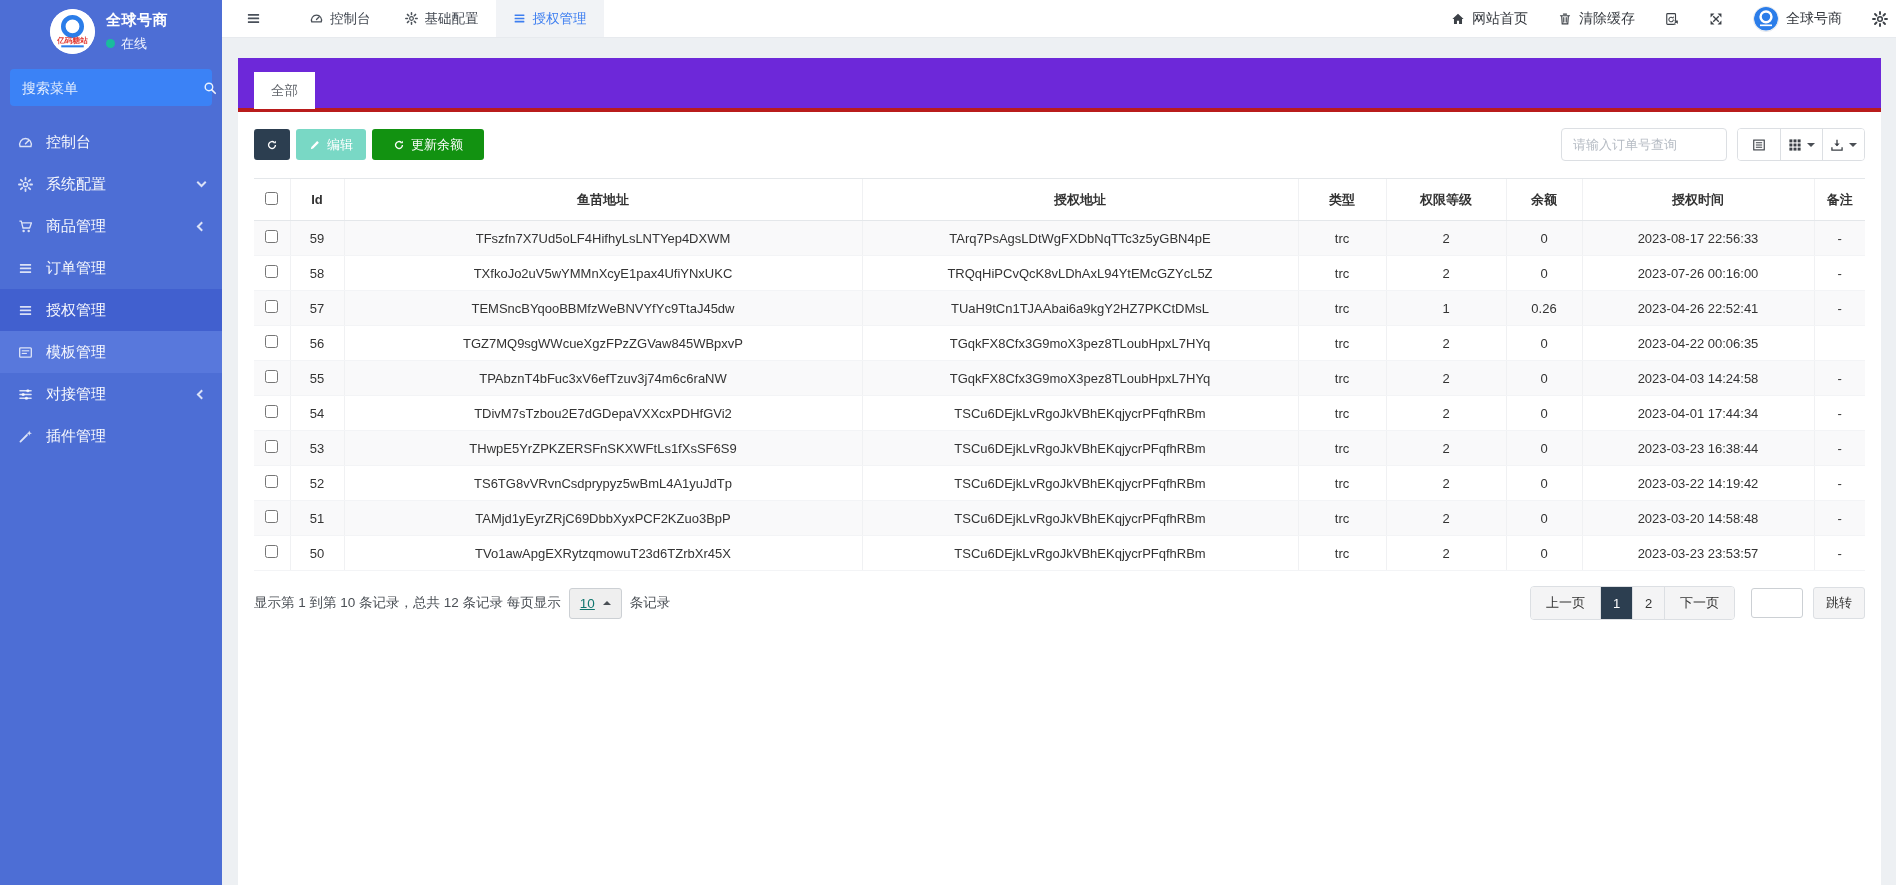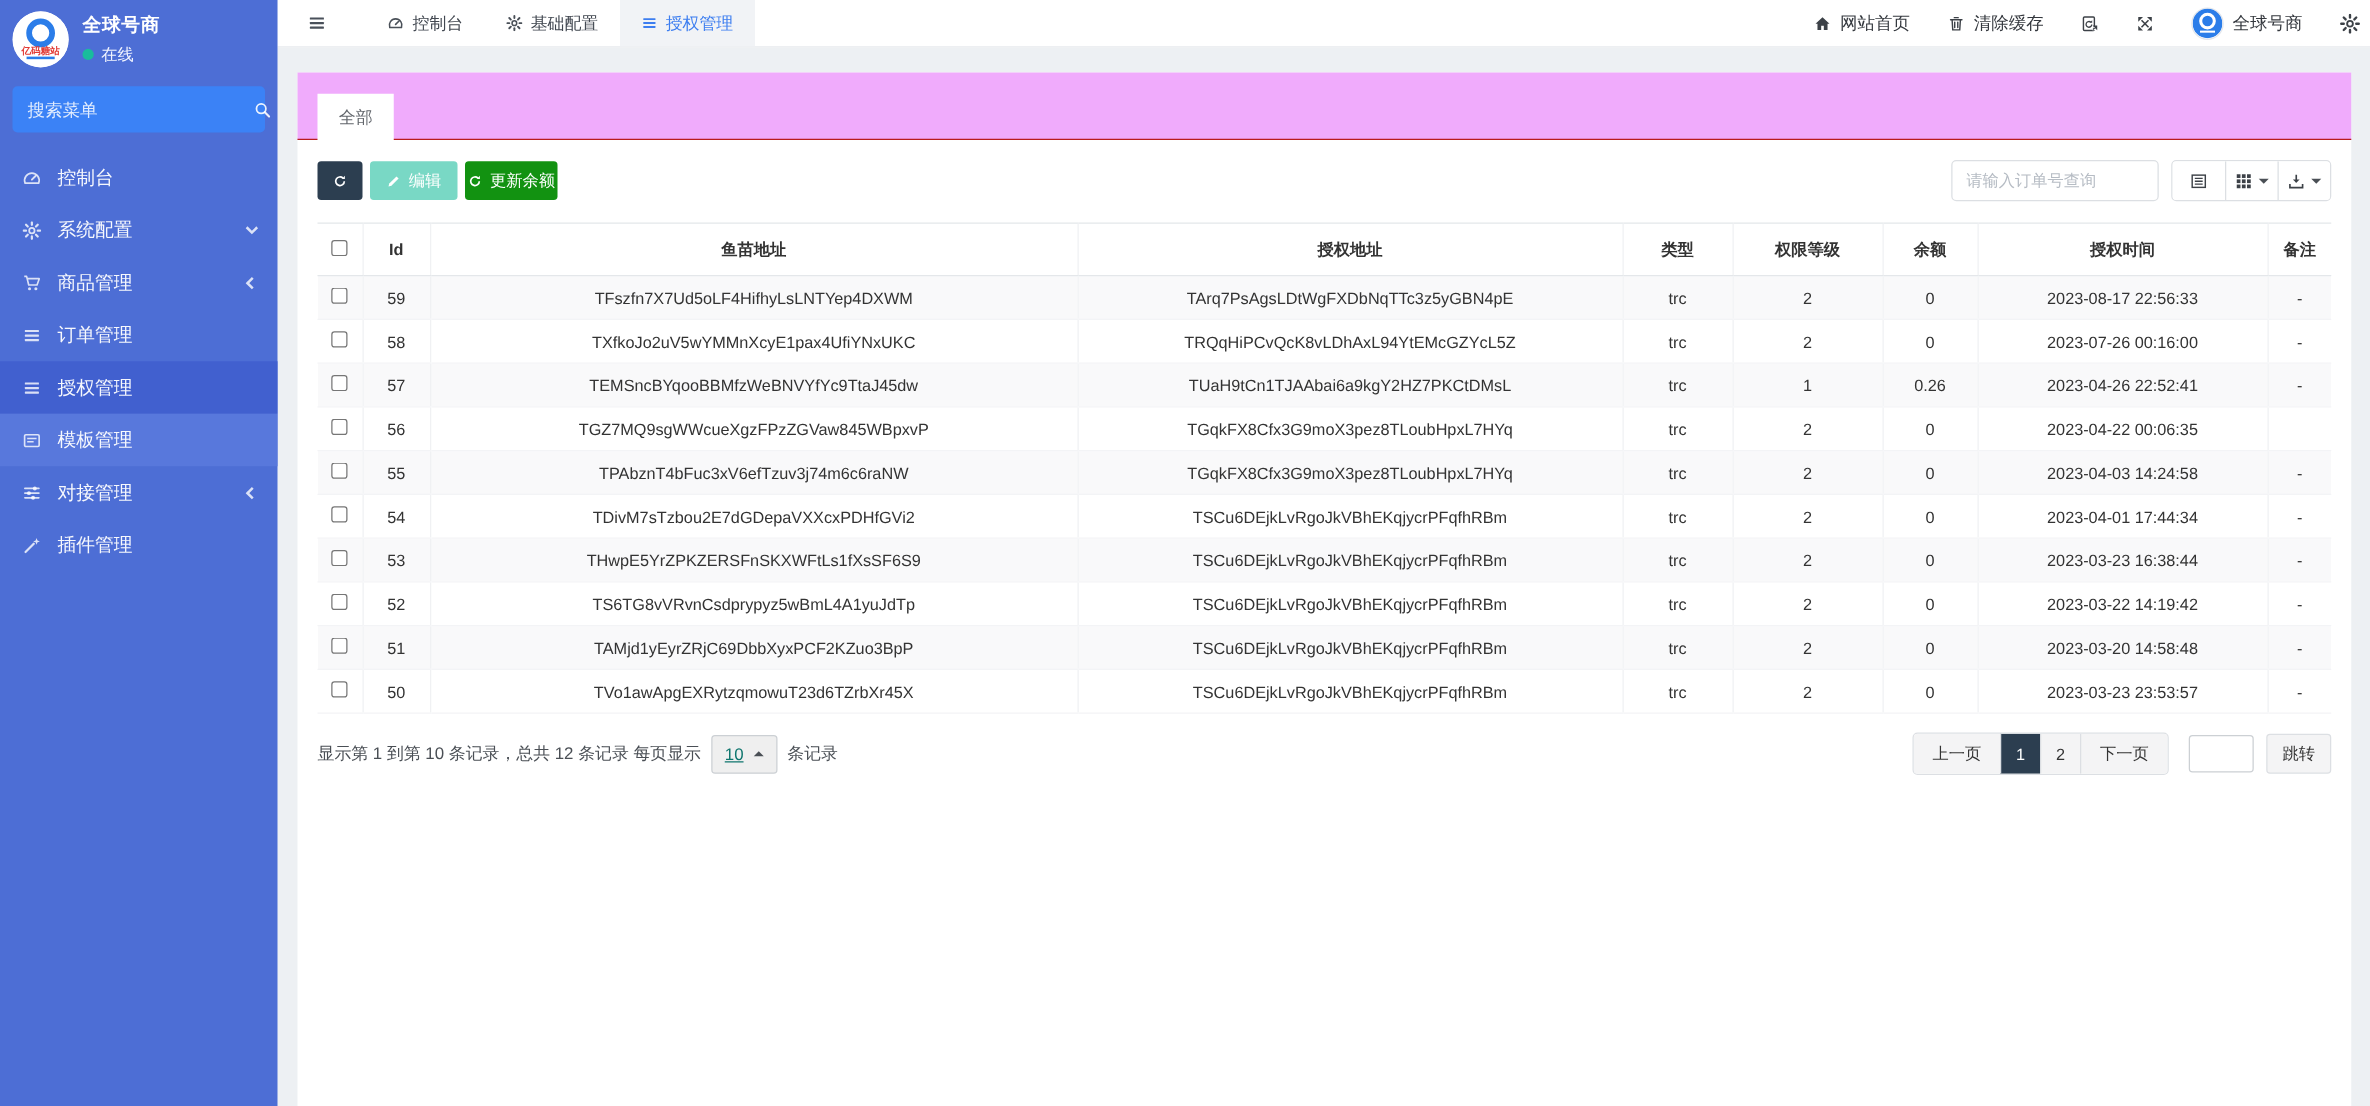--- a/index.html
+++ b/index.html
@@ -4,21 +4,21 @@
 <style>
   * { margin:0; padding:0; box-sizing:border-box; }
   html,body { width:1896px; height:885px; overflow:hidden; }
   body { font-family:"Liberation Sans","DejaVu Sans",sans-serif; font-size:13px; color:#333; background:#edf0f3; position:relative; }
   .icon { display:inline-flex; align-items:center; justify-content:center; line-height:1; }
   .icon svg { display:block; }
 
   
   .sidebar { position:absolute; left:0; top:0; width:222px; height:885px; background:#4d6ed5; color:#fff; z-index:5; }
   .sidebar-header { display:flex; align-items:center; padding:9px 12px 6px 10px; }
-  .logo-wrap { width:45px; height:45px; border-radius:50%; background:#fff; flex:0 0 auto; display:flex; align-items:center; justify-content:center; overflow:hidden; }
+  .logo-wrap { width:45px; height:45px; border-radius:50%; background:#fff; flex:0 0 auto; display:flex; align-items:center; justify-content:center; overflow:hidden;margin-left:40px; }
   .sidebar-titles { margin-left:11px; }
   .app-title { font-size:15px; font-weight:bold; letter-spacing:.5px; }
   .app-status { display:flex; align-items:center; margin-top:5px; font-size:13px; color:#f2f5ff; }
   .status-dot { width:9px; height:9px; border-radius:50%; background:#19bc9c; margin-right:6px; }
   .sidebar-search { margin:9px 10px 0 10px; height:37px; background:#3b82f6; border-radius:4px; display:flex; align-items:center; padding:0 12px; }
   .sidebar-search input { flex:1; background:transparent; border:none; outline:none; color:#fff; font-size:14px; font-family:inherit; }
   .sidebar-search input::placeholder { color:rgba(255,255,255,.85); }
   .sidebar-search .icon { color:rgba(255,255,255,.9); font-size:14px; }
   .menu { margin-top:15px; }
   .menu-item { height:42px; display:flex; align-items:center; padding:0 17px 0 17px; font-size:15px; color:rgba(255,255,255,.95); cursor:pointer; }
@@ -38,31 +38,31 @@
   .top-tab.active { background:#f1f3f6; color:#3d7ef0; }
   .top-tab.active .icon { color:#3d7ef0; }
   .top-right { margin-left:auto; display:flex; align-items:center; gap:30px; padding-right:8px; }
   .top-right-item { display:flex; align-items:center; gap:7px; font-size:14px; color:#34383e; cursor:pointer; white-space:nowrap; }
   .top-right-item .icon { font-size:14px; color:#3c4147; }
   .avatar { width:26px; height:26px; border-radius:50%; background:#fff; border:1px solid #e2e6ec; display:flex; align-items:center; justify-content:center; overflow:hidden; }
 
   
   .page { position:absolute; left:222px; top:38px; width:1674px; height:847px; background:#edf0f3; }
   .panel { position:absolute; left:16px; right:15px; top:20px; bottom:0; background:#fff; }
-  .panel-heading { height:54px; background:#f0abfc; border-bottom:1px solid #b91c1c; position:relative; }
+  .panel-heading { height:54px; background:#6d28d9; border-bottom:4px solid #b91c1c; position:relative; }
   .tab-all { position:absolute; left:16px; bottom:-1px; height:37px; min-width:56px; padding:0 17px; background:#fff; display:flex; align-items:center; justify-content:center; color:#63676d; font-size:13.5px; cursor:pointer; }
   .panel-body { padding:16px; }
 
   
   .toolbar { display:flex; align-items:center;justify-content:flex-end; }
   .btn { display:inline-flex; align-items:center; justify-content:center; gap:6px; height:31px; border:none; border-radius:3px; font-size:13px; color:#fff; cursor:pointer; font-family:inherit; }
   .btn .icon { font-size:12px; }
   .btn-refresh { width:36px; background:#2c3e50; }
   .btn-edit { background:#79d8c5; padding:0 13px; margin-left:6px; }
-  .btn-update { background:#129211; padding:0 2px; margin-left:6px; }
+  .btn-update { background:#129211; padding:0 21px; margin-left:6px; }
   .toolbar-right { margin-left:auto; display:flex; align-items:center; }
   .search-input { width:166px; height:33px; border:1px solid #dcdfe3; border-radius:4px; padding:0 11px; font-size:13px; color:#444; outline:none; font-family:inherit; }
   .search-input::placeholder { color:#b6bcc4; }
   .btn-group { display:flex; margin-left:10px; border:1px solid #dcdfe3; border-radius:4px; overflow:hidden; }
   .tool-btn { display:flex; align-items:center; justify-content:center; gap:5px; width:42px; height:31px; background:#fff; border:none; border-left:1px solid #dcdfe3; color:#3c4147; cursor:pointer; font-size:14px; }
   .tool-btn:first-child { border-left:none; }
   .caret-down { width:0; height:0; border-left:4px solid transparent; border-right:4px solid transparent; border-top:4px solid #4a4f55; }
   .caret-up { width:0; height:0; border-left:4px solid transparent; border-right:4px solid transparent; border-bottom:4px solid #4a4f55; }
 
   

